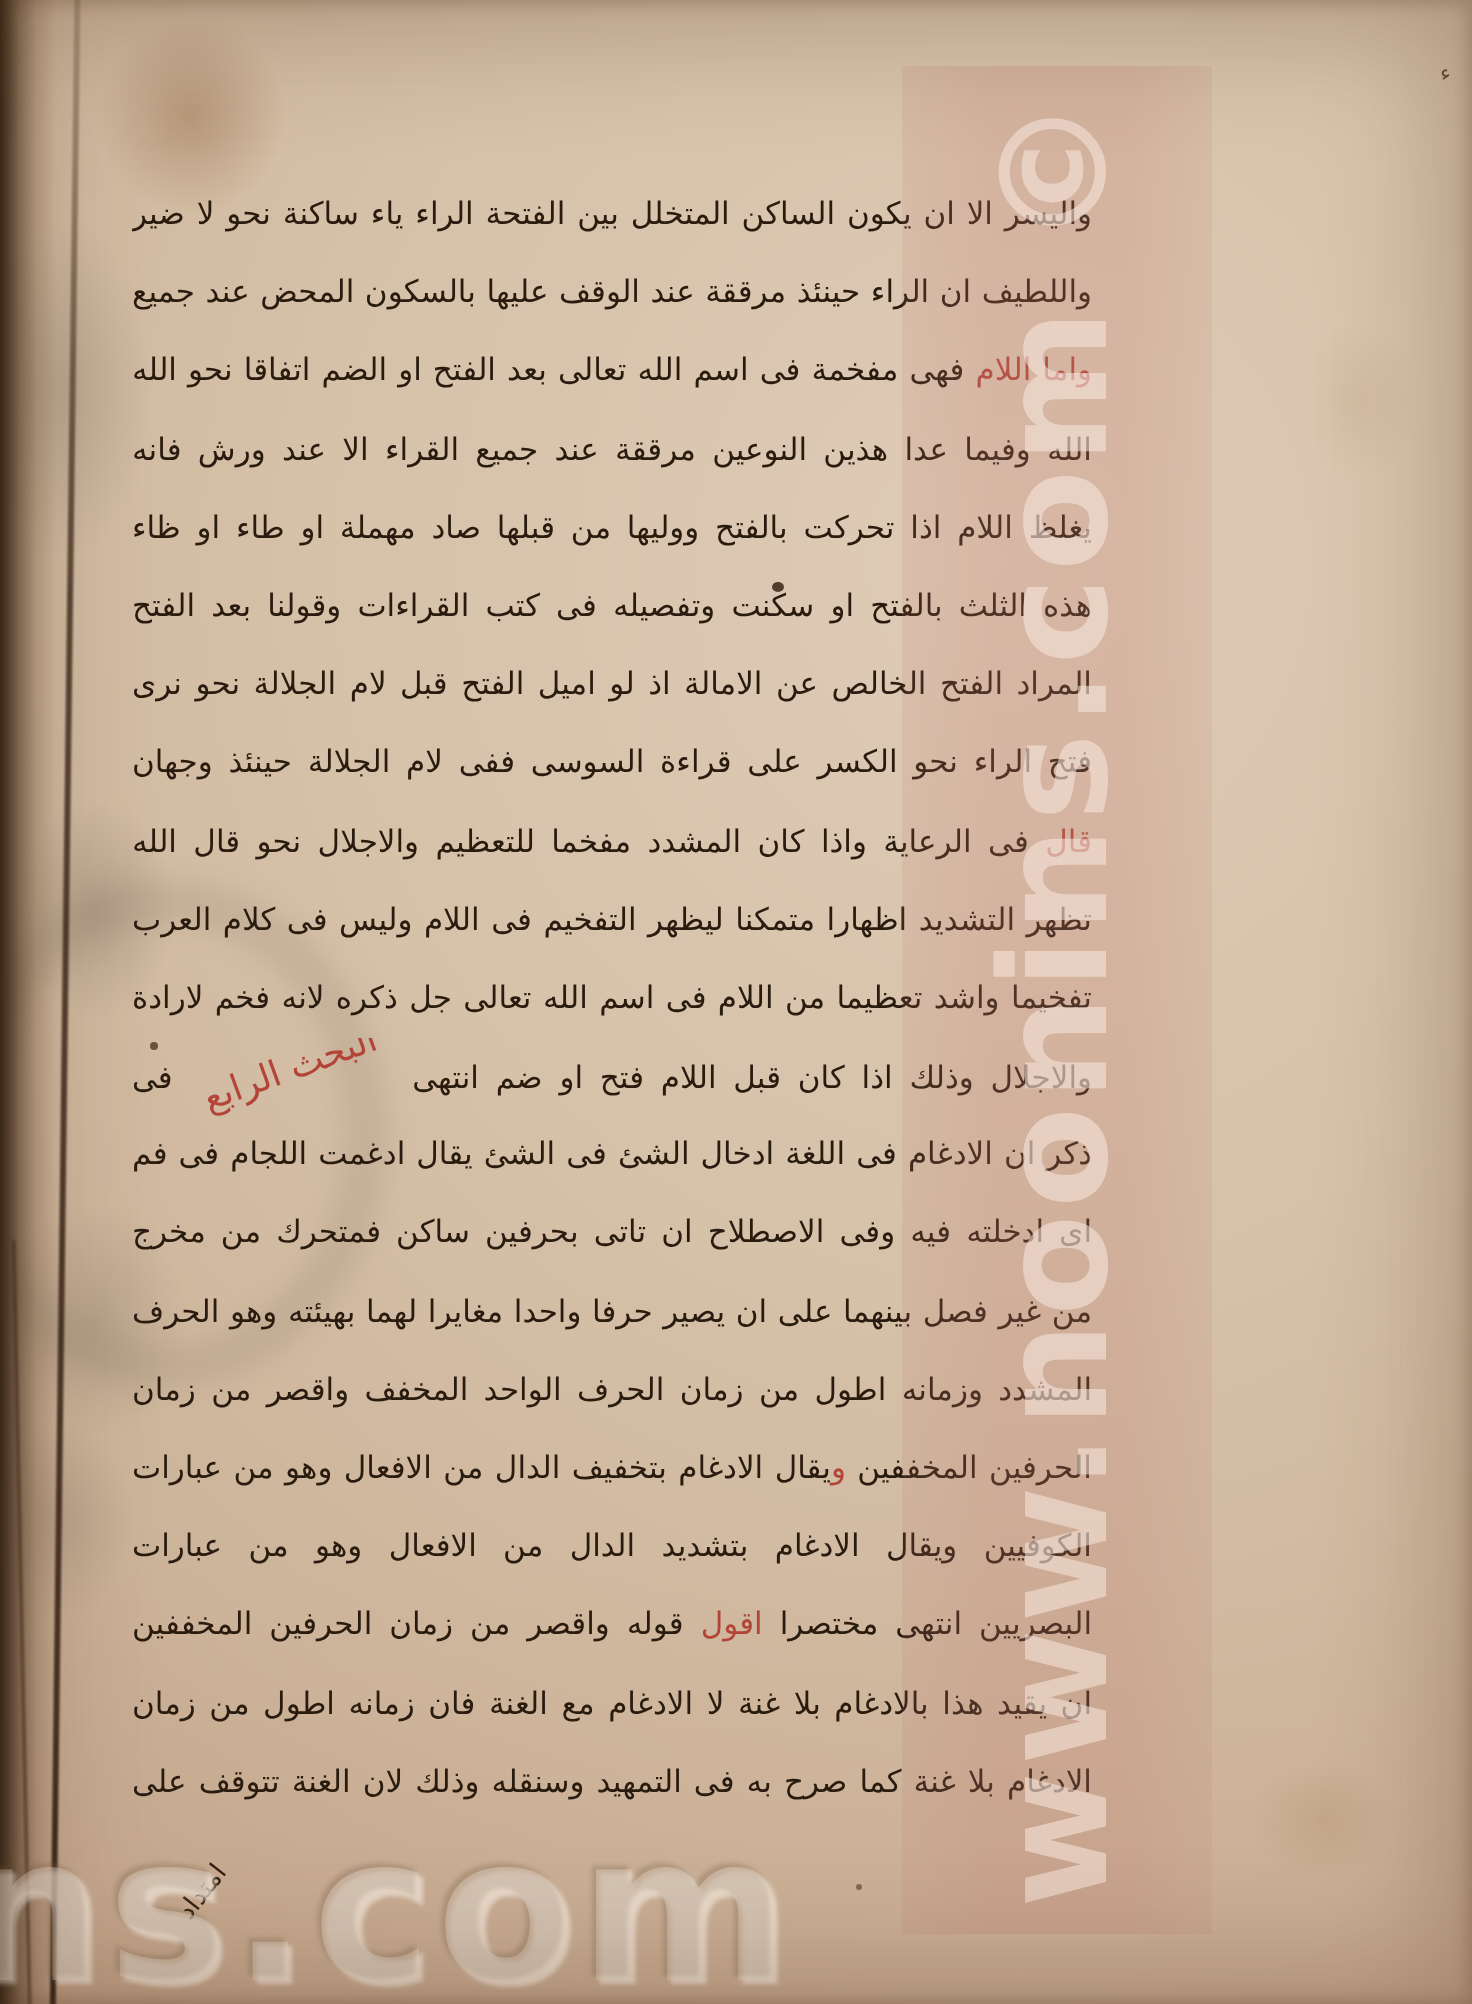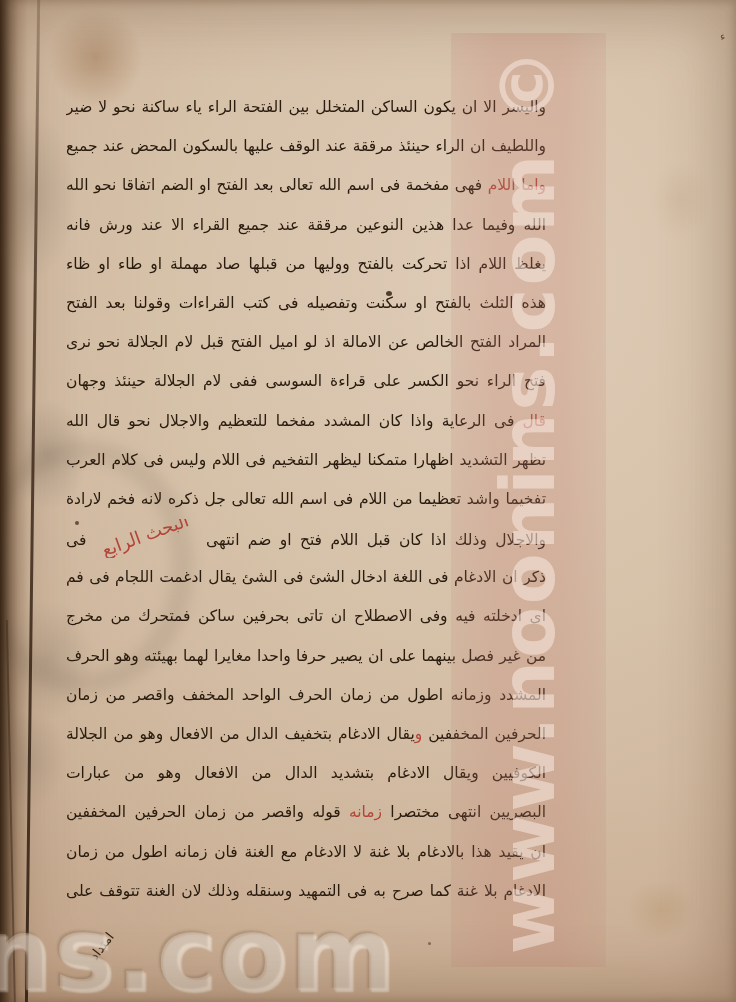--- a/index.html
+++ b/index.html
@@ -160,23 +160,23 @@
       <div class="ms-line"><span>المراد الفتح الخالص عن الامالة اذ لو اميل الفتح قبل لام الجلالة نحو نرى الله بامالة</span></div>
       <div class="ms-line"><span>فتح الراء نحو الكسر على قراءة السوسى ففى لام الجلالة حينئذ وجهان التفخيم والترقيق</span></div>
       <div class="ms-line"><span class="seg-red">قال</span><span> فى الرعاية واذا كان المشدد مفخما للتعظيم والاجلال نحو قال الله وشبهه</span></div>
       <div class="ms-line"><span>تظهر التشديد اظهارا متمكنا ليظهر التفخيم فى اللام وليس فى كلام العرب لام اظهر</span></div>
       <div class="ms-line"><span>تفخيما واشد تعظيما من اللام فى اسم الله تعالى جل ذكره لانه فخم لارادة التعظيم</span></div>
       <div class="ms-line"><span>والاجلال وذلك اذا كان قبل اللام فتح او ضم انتهى </span><span class="seg-red-diagonal">البحث الرابع</span><span> فى الادغام</span></div>
       <div class="ms-line"><span>ذكر ان الادغام فى اللغة ادخال الشئ فى الشئ يقال ادغمت اللجام فى فم الدابة</span></div>
       <div class="ms-line"><span>اى ادخلته فيه وفى الاصطلاح ان تاتى بحرفين ساكن فمتحرك من مخرج واحد</span></div>
       <div class="ms-line"><span>من غير فصل بينهما على ان يصير حرفا واحدا مغايرا لهما بهيئته وهو الحرف</span></div>
       <div class="ms-line"><span>المشدد وزمانه اطول من زمان الحرف الواحد المخفف واقصر من زمان</span></div>
-      <div class="ms-line"><span>الحرفين المخففين </span><span class="seg-red">و</span><span>يقال الادغام بتخفيف الدال من الافعال وهو من الجلالة</span></div>
+      <div class="ms-line"><span>الحرفين المخففين </span><span class="seg-red">و</span><span>يقال الادغام بتخفيف الدال من الافعال وهو من عبارات</span></div>
       <div class="ms-line"><span>الكوفيين ويقال الادغام بتشديد الدال من الافعال وهو من عبارات</span></div>
-      <div class="ms-line"><span>البصريين انتهى مختصرا </span><span class="seg-red">زمانه</span><span> قوله واقصر من زمان الحرفين المخففين ينبغى</span></div>
+      <div class="ms-line"><span>البصريين انتهى مختصرا </span><span class="seg-red">اقول</span><span> قوله واقصر من زمان الحرفين المخففين ينبغى</span></div>
       <div class="ms-line"><span>ان يقيد هذا بالادغام بلا غنة لا الادغام مع الغنة فان زمانه اطول من زمان</span></div>
       <div class="ms-line"><span>الادغام بلا غنة كما صرح به فى التمهيد وسنقله وذلك لان الغنة تتوقف على</span></div>
     </div>
 
   <div class="catchword">امتداد</div>
 
   <div class="wm-band">
     <span class="wm-vertical">www.noonins.com ©</span>
   </div>
 

